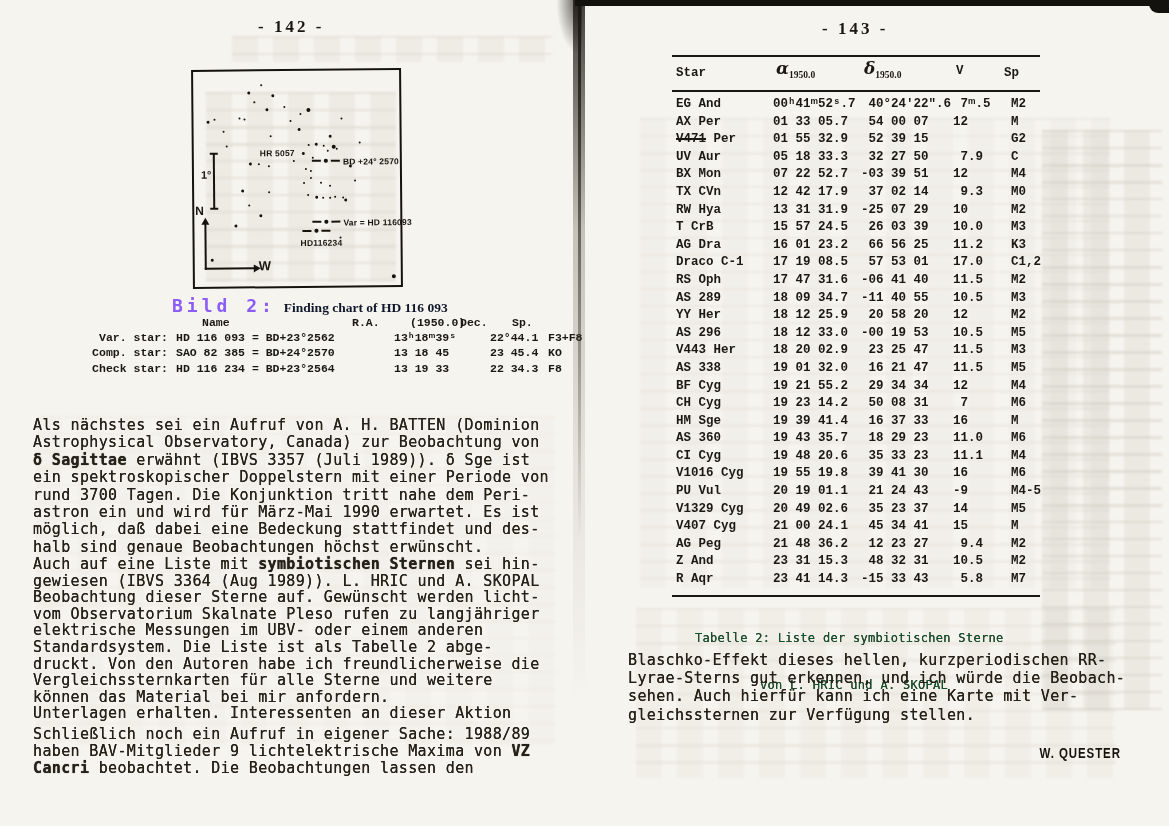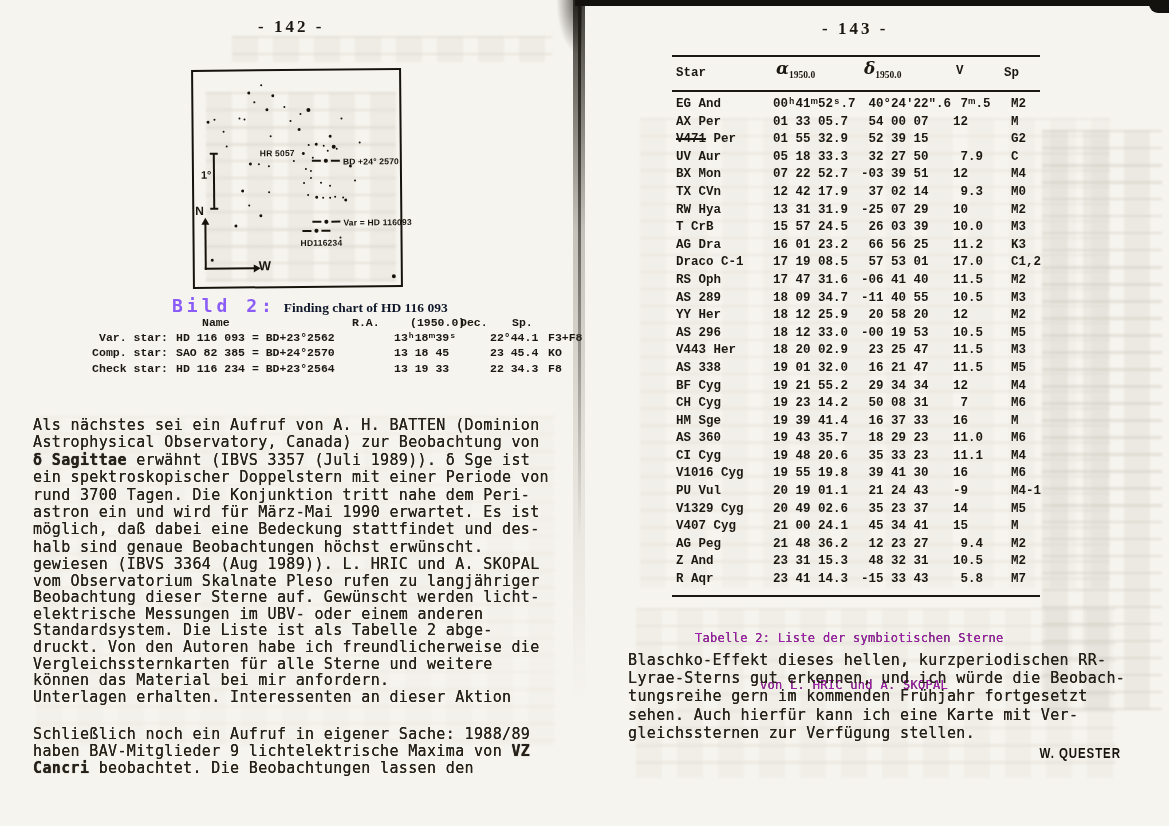--- a/index.html
+++ b/index.html
@@ -87,21 +87,21 @@
   #star-rows{position:absolute;left:676px;top:97px;z-index:1;font-family:"Liberation Mono",monospace;
       font-weight:bold;font-size:12.5px;color:#1b1812;}
   .trow{display:flex;height:17.6px;align-items:baseline;}
   .c-star{width:97px;}
   .c-ra{width:88px;}
   .c-dec{width:92px;white-space:pre;}
   .c-v{width:52px;white-space:pre;}
   .c-sp{padding-left:6px;}
   .strike{text-decoration:line-through;text-decoration-thickness:1.5px;}
   .tab-caption{position:absolute;left:695px;top:600px;z-index:1;font-size:12px;line-height:15.5px;
-      letter-spacing:.3px;color:#a21caf;text-shadow:0 0 .4px #262118;white-space:pre;}
+      letter-spacing:.3px;color:#14532d;text-shadow:0 0 .4px #262118;white-space:pre;}
   .tab-caption .cap2{padding-left:65px;}
   .signature{position:absolute;left:1036px;top:747px;z-index:1;font-family:"Liberation Sans",sans-serif;
       font-weight:bold;font-size:12.5px;letter-spacing:1px;color:#16130d;transform:scale(.92,1.12);}
 </style>
 </head>
 <body>
 
 <div id="doc">
 
   <div class="edge-top"></div>
@@ -230,23 +230,24 @@
         <div class="tline"><span>Als nächstes sei ein Aufruf von A. H. BATTEN (Dominion</span></div>
         <div class="tline"><span>Astrophysical Observatory, Canada) zur Beobachtung von</span></div>
         <div class="tline"><span class="b">δ Sagittae</span><span> erwähnt (IBVS 3357 (Juli 1989)). δ Sge ist</span></div>
         <div class="tline"><span>ein spektroskopischer Doppelstern mit einer Periode von</span></div>
         <div class="tline"><span>rund 3700 Tagen. Die Konjunktion tritt nahe dem Peri-</span></div>
         <div class="tline"><span>astron ein und wird für März-Mai 1990 erwartet. Es ist</span></div>
         <div class="tline"><span>möglich, daß dabei eine Bedeckung stattfindet und des-</span></div>
         <div class="tline"><span>halb sind genaue Beobachtungen höchst erwünscht.</span></div>
       </div>
     <div class="para" style="left:33px;top:556px;line-height:16.6px">
+        <div class="tline"><span>Auch auf eine Liste mit </span><span class="b">symbiotischen Sternen</span><span> sei hin-</span></div>
         <div class="tline"><span>gewiesen (IBVS 3364 (Aug 1989)). L. HRIC und A. SKOPAL</span></div>
+        <div class="tline"><span>Beobachtung dieser Sterne auf. Gewünscht werden licht-</span></div>
         <div class="tline"><span>vom Observatorium Skalnate Pleso rufen zu langjähriger</span></div>
-        <div class="tline"><span>Beobachtung dieser Sterne auf. Gewünscht werden licht-</span></div>
         <div class="tline"><span>elektrische Messungen im UBV- oder einem anderen</span></div>
         <div class="tline"><span>Standardsystem. Die Liste ist als Tabelle 2 abge-</span></div>
         <div class="tline"><span>druckt. Von den Autoren habe ich freundlicherweise die</span></div>
         <div class="tline"><span>Vergleichssternkarten für alle Sterne und weitere</span></div>
         <div class="tline"><span>können das Material bei mir anfordern.</span></div>
         <div class="tline"><span>Unterlagen erhalten. Interessenten an dieser Aktion</span></div>
       </div>
     <div class="para" style="left:33px;top:726px;line-height:17px">
         <div class="tline"><span>Schließlich noch ein Aufruf in eigener Sache: 1988/89</span></div>
         <div class="tline"><span>haben BAV-Mitglieder 9 lichtelektrische Maxima von </span><span class="b">VZ</span></div>
@@ -418,21 +419,21 @@
           <span class="c-ra">19 55 19.8</span>
           <span class="c-dec"> 39 41 30</span>
           <span class="c-v">16</span>
           <span class="c-sp">M6</span>
         </div>
         <div class="trow">
           <span class="c-star">PU Vul</span>
           <span class="c-ra">20 19 01.1</span>
           <span class="c-dec"> 21 24 43</span>
           <span class="c-v">-9</span>
-          <span class="c-sp">M4-1</span>
+          <span class="c-sp">M4-5</span>
         </div>
         <div class="trow">
           <span class="c-star">V1329 Cyg</span>
           <span class="c-ra">20 49 02.6</span>
           <span class="c-dec"> 35 23 37</span>
           <span class="c-v">14</span>
           <span class="c-sp">M5</span>
         </div>
         <div class="trow">
           <span class="c-star">V407 Cyg</span>
@@ -467,20 +468,19 @@
     <div class="rule" style="top:595px"></div>
 
     <div class="tab-caption">
       <div>Tabelle 2: Liste der symbiotischen Sterne</div>
       <div class="cap2">von L. HRIC und A. SKOPAL</div>
     </div>
 
     <div class="para" style="left:628px;top:651px;line-height:18.2px">
         <div class="tline"><span>Blaschko-Effekt dieses hellen, kurzperiodischen RR-</span></div>
         <div class="tline"><span>Lyrae-Sterns gut erkennen, und ich würde die Beobach-</span></div>
-        <div class="tline"><span>tungsreihe gern im kommenden Frühjahr fortgesetzt</span></div>
         <div class="tline"><span>sehen. Auch hierfür kann ich eine Karte mit Ver-</span></div>
         <div class="tline"><span>gleichssternen zur Verfügung stellen.</span></div>
       </div>
 
     <div class="signature">W. QUESTER</div>
   </section>
 </div>
 
 </body></html>

